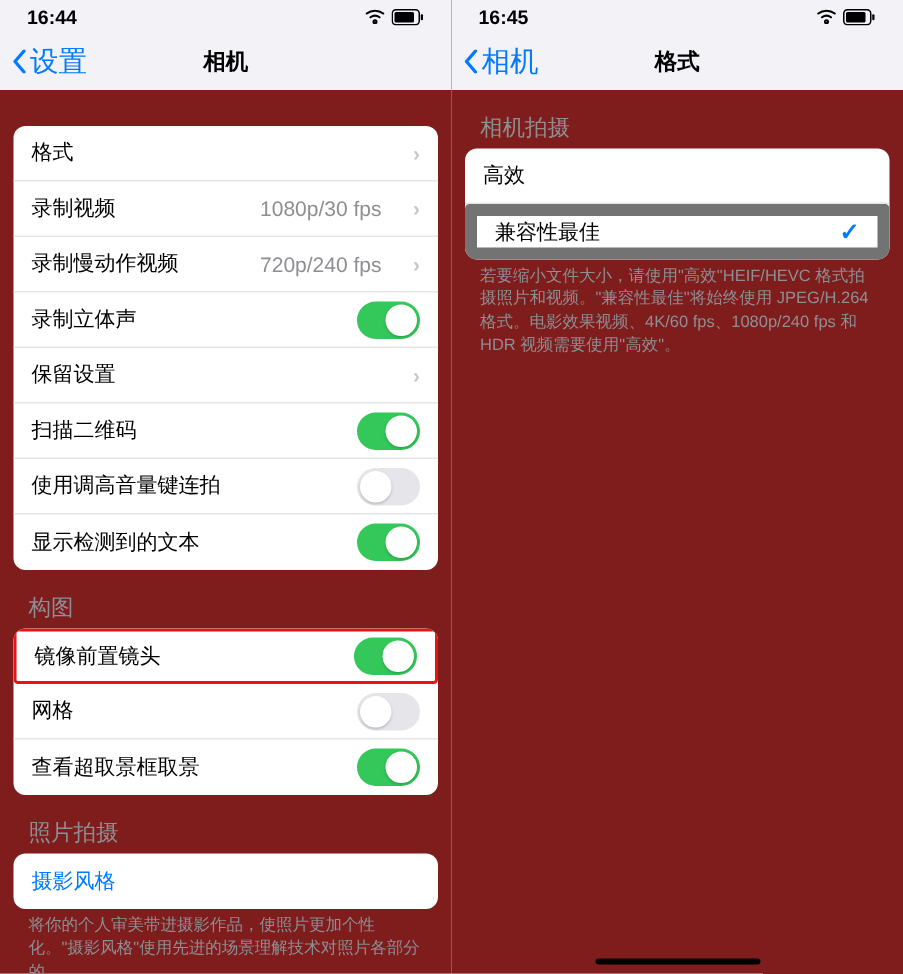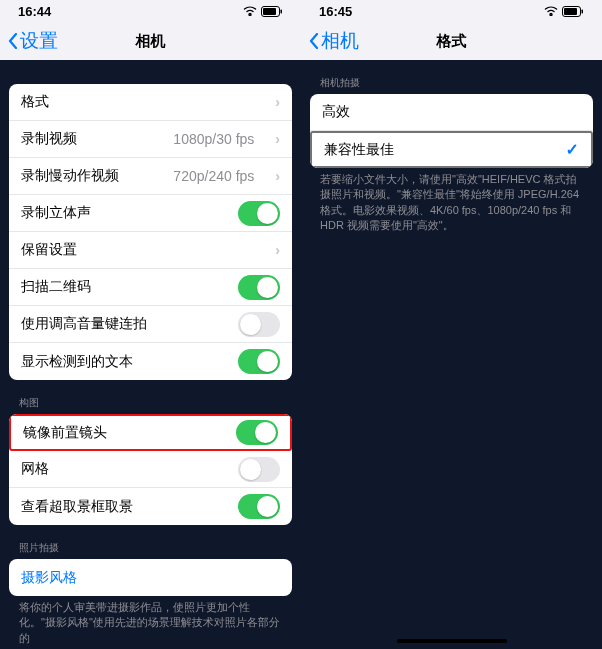--- a/index.html
+++ b/index.html
@@ -7,21 +7,21 @@
     font-family: -apple-system, "Helvetica Neue", Arial, sans-serif;
     background: #fff;
     width: 602px;
     height: 649px;
     overflow: hidden;
     display: flex;
   }
   .phone {
     width: 301px;
     height: 649px;
-    background: #0f172a;
+    background: #7f1d1d;
     position: relative;
     display: flex;
     flex-direction: column;
   }
   .status-bar {
     height: 22px;
     display: flex;
     align-items: center;
     justify-content: space-between;
     padding: 0 18px;
@@ -53,21 +53,21 @@
     font-size: 15px;
     font-weight: 600;
     color: #000;
   }
   .content {
     flex: 1;
     overflow: hidden;
     padding: 0 9px;
   }
   .section-header {
-    font-size: 10px;
+    font-size: 15px;
     color: #8e8e93;
     padding: 16px 10px 4px;
   }
   .group {
     background: #fff;
     border-radius: 8px;
     overflow: hidden;
   }
   .group.mt { margin-top: 24px; }
   .row {
@@ -257,21 +257,21 @@
     </div>
     <div class="nav-title">格式</div>
   </div>
 
   <div class="content">
     <div class="section-header">相机拍摄</div>
     <div class="group">
       <div class="row">
         <span class="row-label">高效</span>
       </div>
-      <div class="row highlight-red" style="border:2px solid #737373">
+      <div class="row highlight-red" style="border:8px solid #737373">
         <span class="row-label">兼容性最佳</span>
         <span class="checkmark">✓</span>
       </div>
     </div>
     <div class="footer-text">若要缩小文件大小，请使用"高效"HEIF/HEVC 格式拍摄照片和视频。"兼容性最佳"将始终使用 JPEG/H.264 格式。电影效果视频、4K/60 fps、1080p/240 fps 和 HDR 视频需要使用"高效"。</div>
   </div>
 
   <div class="home-indicator"></div>
 </div>
 

